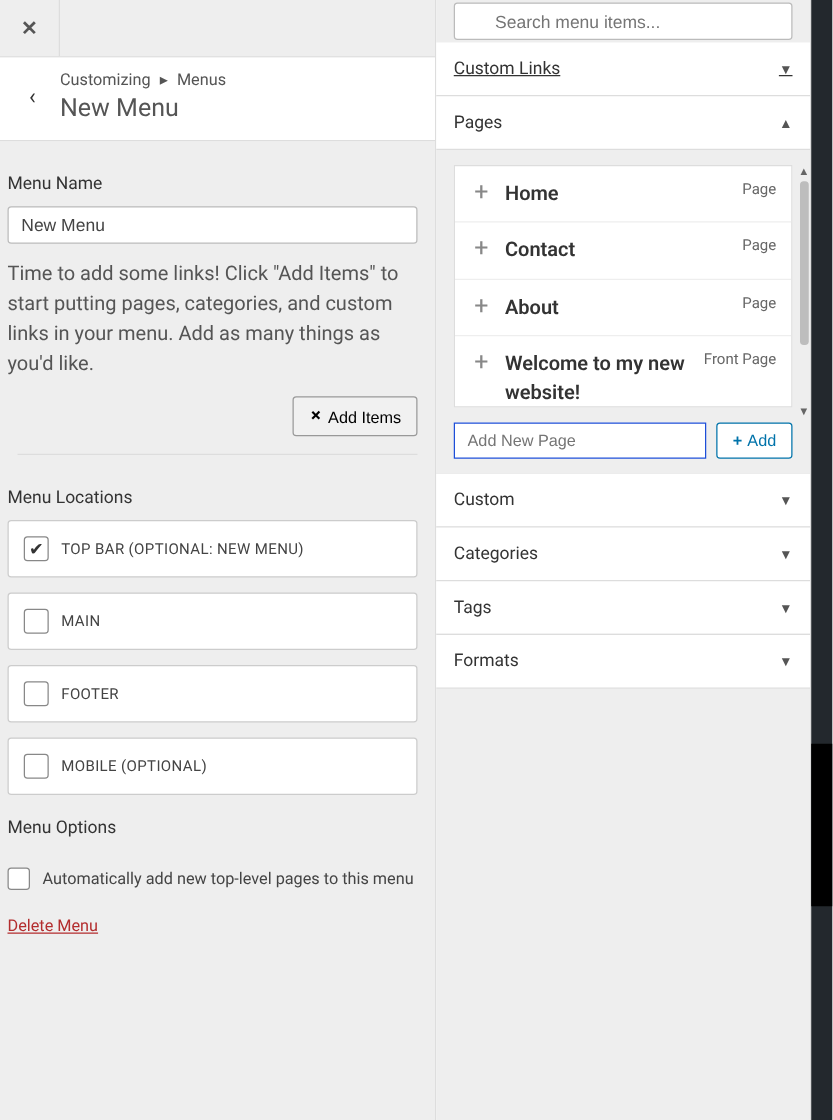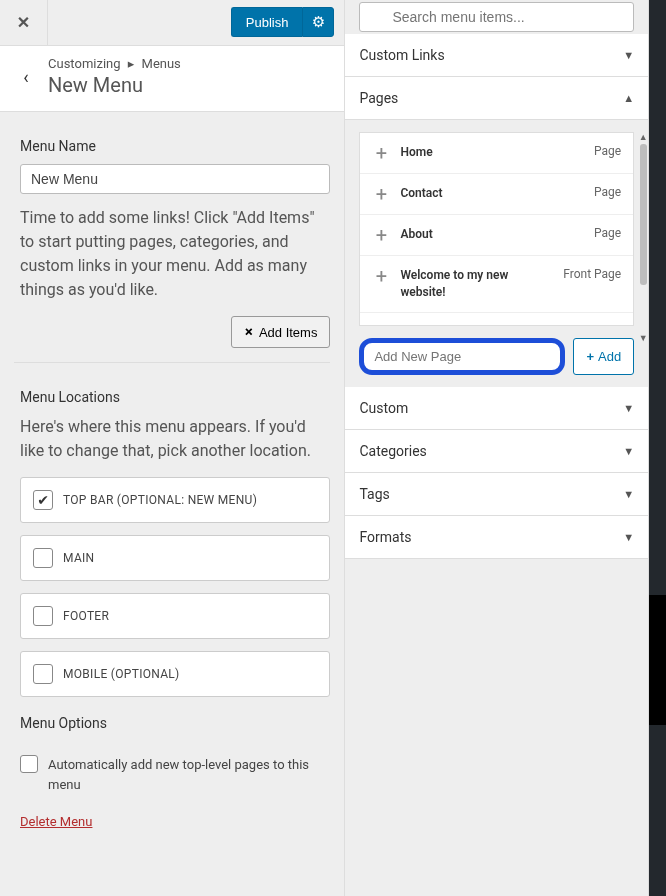--- a/index.html
+++ b/index.html
@@ -99,21 +99,21 @@
   font-size: 20px;
   font-weight: 400;
   color: #555;
   margin-top: 2px;
 }
 .scroll-area {
   flex: 1;
   overflow-y: auto;
   padding: 0;
 }
-.pad { padding: 12px 14px 0 20px; }
+.pad { padding: 12px 14px 0 6px; }
 .field-label {
   font-size: 14px;
   color: #333;
   margin: 14px 0 10px 0;
   display: block;
 }
 .text-input {
   width: 100%;
   padding: 6px 10px;
   border: 1px solid #bbb;
@@ -218,21 +218,21 @@
   border-bottom: 1px solid #ddd;
   padding: 13px 14px;
   font-size: 14px;
   color: #333;
   display: flex;
   justify-content: space-between;
   align-items: center;
   cursor: pointer;
   margin-top: -1px;
 }
-.accordion-header.first { border-top: none; margin-top: 0; }
+.accordion-header.first { border-top: none; margin-top: 0; text-decoration: underline; }
 .tri { color: #555; font-size: 11px; }
 .pages-body {
   background: #eee;
   padding: 12px 14px;
   position: relative;
 }
 .pages-list {
   border: 1px solid #ddd;
   border-radius: 0;
   background: #fff;
@@ -253,38 +253,38 @@
   color: #888;
   font-size: 20px;
   line-height: 16px;
   flex-shrink: 0;
   display: flex;
   align-items: center;
   justify-content: center;
 }
 .page-title {
   flex: 1;
-  font-size: 12px;
+  font-size: 16px;
   font-weight: 600;
   color: #333;
   line-height: 1.4;
 }
 .page-type {
   font-size: 12px;
   color: #666;
 }
 .add-page-row {
   display: flex;
   gap: 8px;
   margin-top: 12px;
 }
 .add-page-input {
   flex: 1;
-  border: 5px solid #1d4ed8;
-  border-radius: 13px;
+  border: 1px solid #1d4ed8;
+  border-radius: 0;
   padding: 6px 10px;
   font-size: 13px;
   background: #fff;
 }
 .add-page-btn {
   border: 1px solid #0073aa;
   color: #0073aa;
   background: #fff;
   padding: 0 12px;
   border-radius: 3px;
@@ -341,26 +341,20 @@
 </style>
 </head>
 <body>
 
 <div class="container">
 
   <div class="left-panel">
     <div class="top-bar">
       <div class="close-btn">✕</div>
       <div class="top-spacer"></div>
-      <div class="publish-group">
-        <button class="publish-btn">Publish</button>
-        <div class="publish-gear">
-          <span>⚙</span>
-        </div>
-      </div>
     </div>
 
     <div class="header-section">
       <div class="back-btn">
         <span>‹</span>
       </div>
       <div class="header-text">
         <div class="breadcrumb">
           <span>Customizing</span>
           <span class="sep">▸</span>
@@ -378,21 +372,20 @@
         <div class="add-items-row">
           <button class="add-items-btn">
             <span class="plus-rot">+</span>
             <span>Add Items</span>
           </button>
         </div>
       </div>
       <hr class="hr">
       <div class="pad">
         <div class="field-label">Menu Locations</div>
-        <p class="help-text" style="margin-top:6px;">Here's where this menu appears. If you'd like to change that, pick another location.</p>
 
         <div class="location-box">
           <div class="loc-check">✔</div>
           <div class="loc-label">TOP BAR (OPTIONAL: NEW MENU)</div>
         </div>
         <div class="location-box">
           <div class="loc-check"></div>
           <div class="loc-label">MAIN</div>
         </div>
         <div class="location-box">

